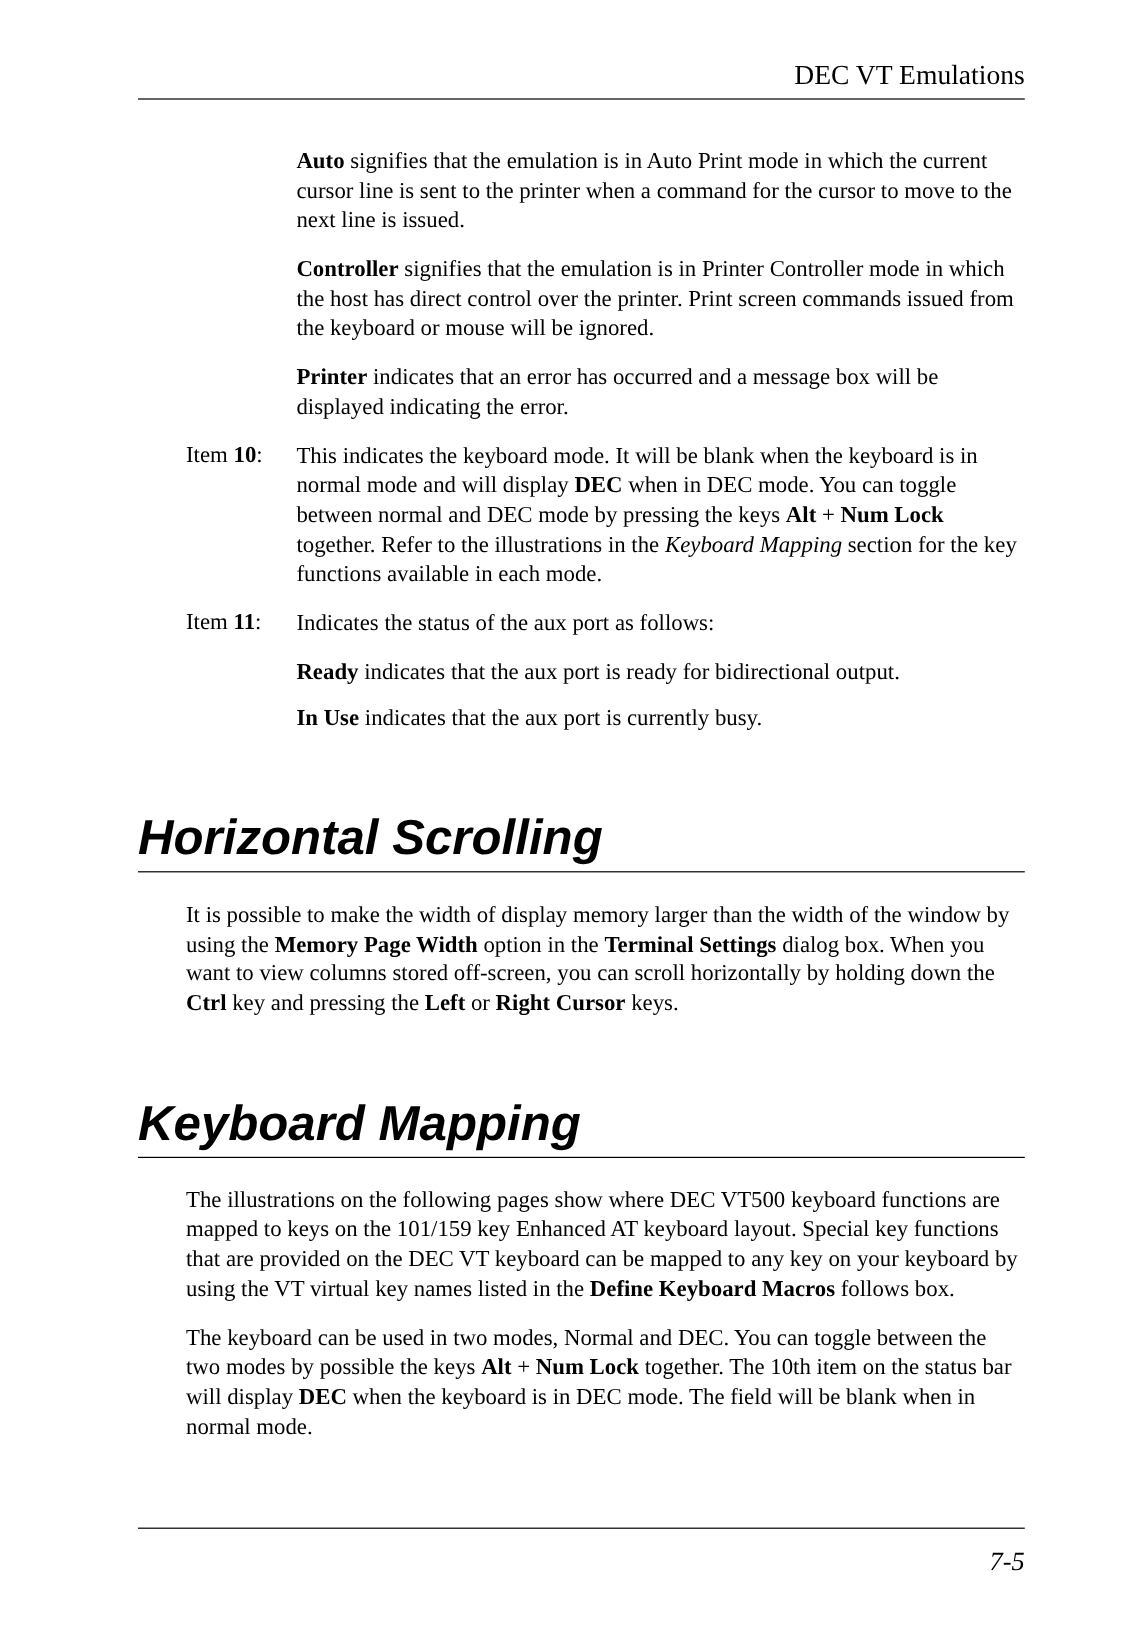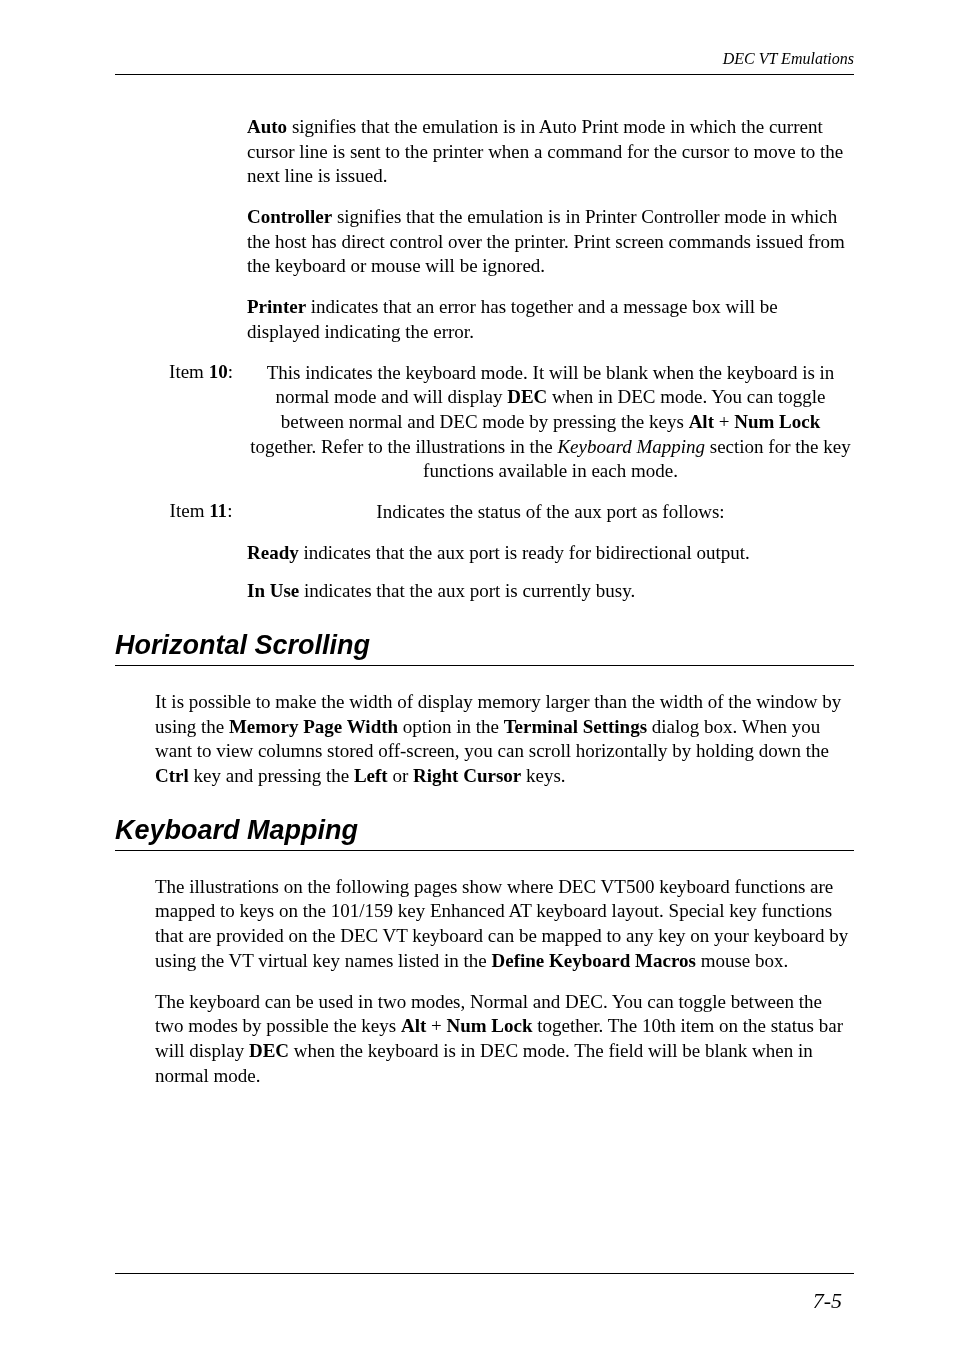--- a/index.html
+++ b/index.html
@@ -11,39 +11,37 @@
       width: 954px;
       height: 1354px;
       background: #ffffff;
       font-family: 'Times New Roman', Times, serif;
       color: #000000;
       padding: 50px 100px 50px 115px;
       position: relative;
     }
     .header {
       text-align: right;
-      font-style: italic;
-      font-size: 16px;
+      font-size: 23px;
       margin-bottom: 6px;
     }
     .header-rule {
       border: none;
       border-top: 1.5px solid #000;
       margin-bottom: 40px;
     }
     .body-text {
       font-size: 19px;
       line-height: 1.3;
       margin-left: 132px;
       margin-bottom: 16px;
     }
     .item-row {
       display: flex;
       margin-bottom: 16px;
-      text-align: center;
     }
     .item-label {
       font-size: 19px;
       width: 132px;
       flex-shrink: 0;
       padding-left: 40px;
     }
     .item-content {
       font-size: 19px;
       line-height: 1.3;
@@ -52,22 +50,22 @@
     .item-sub {
       font-size: 19px;
       line-height: 1.3;
       margin-left: 132px;
       margin-bottom: 14px;
     }
     .section-heading {
       font-family: Arial, Helvetica, sans-serif;
       font-weight: bold;
       font-style: italic;
-      font-size: 27px;
-      margin-top: 26px;
+      font-size: 41px;
+      margin-top: 63px;
       margin-bottom: 4px;
     }
     .section-rule {
       border: none;
       border-top: 1.5px solid #000;
       margin-bottom: 24px;
     }
     .section-text {
       font-size: 19px;
       line-height: 1.3;
@@ -78,21 +76,21 @@
       border: none;
       border-top: 1.5px solid #000;
       position: absolute;
       bottom: 80px;
       left: 115px;
       right: 100px;
     }
     .page-number {
       position: absolute;
       bottom: 40px;
-      right: 112px;
+      right: 100px;
       font-style: italic;
       font-size: 22px;
     }
   </style>
 </head>
 <body>
 
 <div class="header">
   <span>DEC VT Emulations</span>
 </div>
@@ -100,21 +98,21 @@
 
 <p class="body-text">
   <b>Auto</b><span> signifies that the emulation is in Auto Print mode in which the current cursor line is sent to the printer when a command for the cursor to move to the next line is issued.</span>
 </p>
 
 <p class="body-text">
   <b>Controller</b><span> signifies that the emulation is in Printer Controller mode in which the host has direct control over the printer. Print screen commands issued from the keyboard or mouse will be ignored.</span>
 </p>
 
 <p class="body-text">
-  <b>Printer</b><span> indicates that an error has together and a message box will be displayed indicating the error.</span>
+  <b>Printer</b><span> indicates that an error has occurred and a message box will be displayed indicating the error.</span>
 </p>
 
 <div class="item-row">
   <div class="item-label">
     <span>Item </span><b>10</b><span>:</span>
   </div>
   <div class="item-content">
     <span>This indicates the keyboard mode. It will be blank when the keyboard is in normal mode and will display </span><b>DEC</b><span> when in DEC mode. You can toggle between normal and DEC mode by pressing the keys </span><b>Alt</b><span> + </span><b>Num Lock</b><span> together. Refer to the illustrations in the </span><i>Keyboard Mapping</i><span> section for the key functions available in each mode.</span>
   </div>
 </div>
@@ -140,21 +138,21 @@
 <hr class="section-rule">
 
 <p class="section-text">
   <span>It is possible to make the width of display memory larger than the width of the window by using the </span><b>Memory Page Width</b><span> option in the </span><b>Terminal Settings</b><span> dialog box. When you want to view columns stored off-screen, you can scroll horizontally by holding down the </span><b>Ctrl</b><span> key and pressing the </span><b>Left</b><span> or </span><b>Right Cursor</b><span> keys.</span>
 </p>
 
 <h2 class="section-heading">Keyboard Mapping</h2>
 <hr class="section-rule">
 
 <p class="section-text">
-  <span>The illustrations on the following pages show where DEC VT500 keyboard functions are mapped to keys on the 101/159 key Enhanced AT keyboard layout. Special key functions that are provided on the DEC VT keyboard can be mapped to any key on your keyboard by using the VT virtual key names listed in the </span><b>Define Keyboard Macros</b><span> mouse box.</span>
+  <span>The illustrations on the following pages show where DEC VT500 keyboard functions are mapped to keys on the 101/159 key Enhanced AT keyboard layout. Special key functions that are provided on the DEC VT keyboard can be mapped to any key on your keyboard by using the VT virtual key names listed in the </span><b>Define Keyboard Macros</b><span> follows box.</span>
 </p>
 
 <p class="section-text">
   <span>The keyboard can be used in two modes, Normal and DEC. You can toggle between the two modes by possible the keys </span><b>Alt</b><span> + </span><b>Num Lock</b><span> together. The 10th item on the status bar will display </span><b>DEC</b><span> when the keyboard is in DEC mode. The field will be blank when in normal mode.</span>
 </p>
 
 <hr class="footer-rule">
 <div class="page-number">7-5</div>
 
 </body></html>

